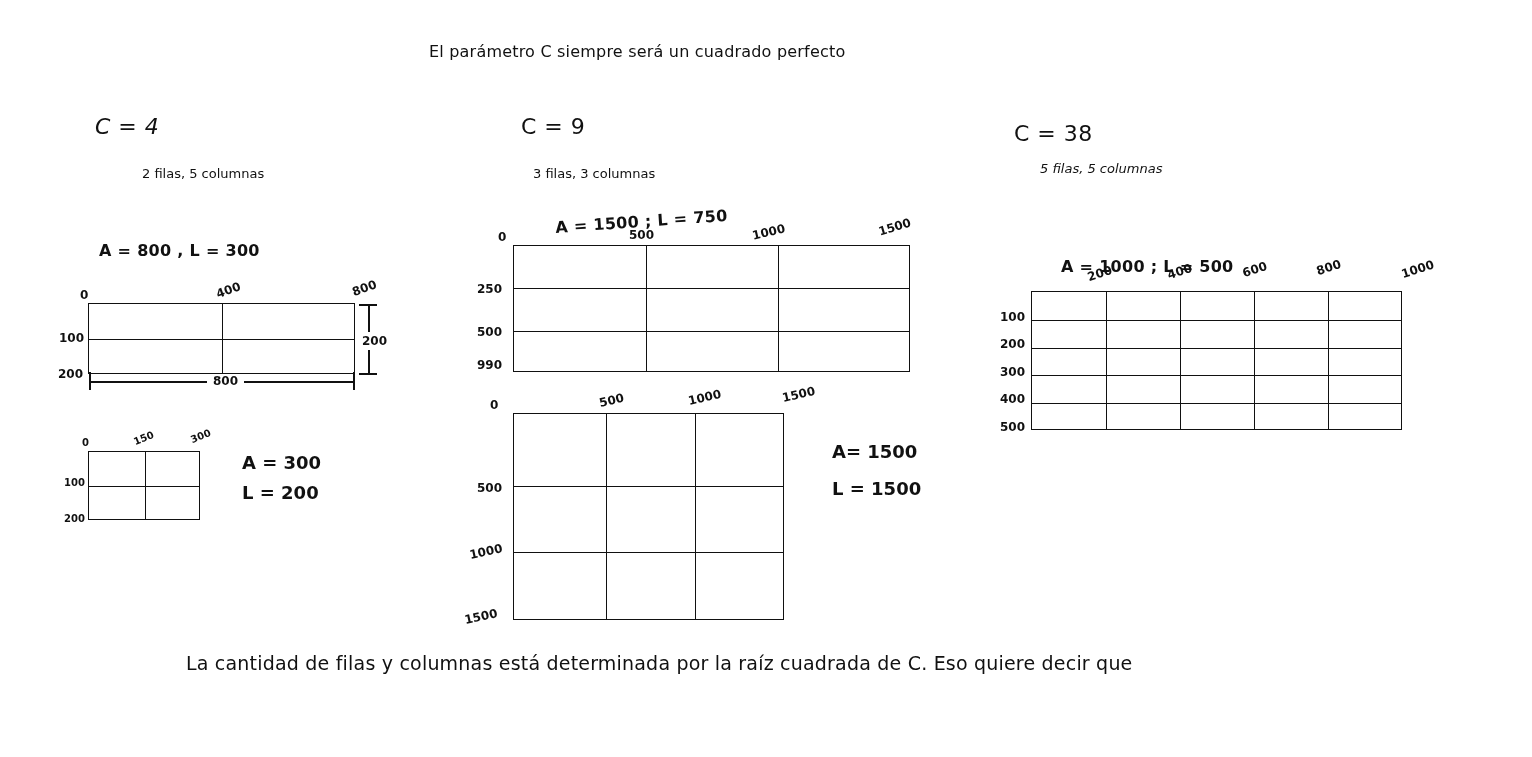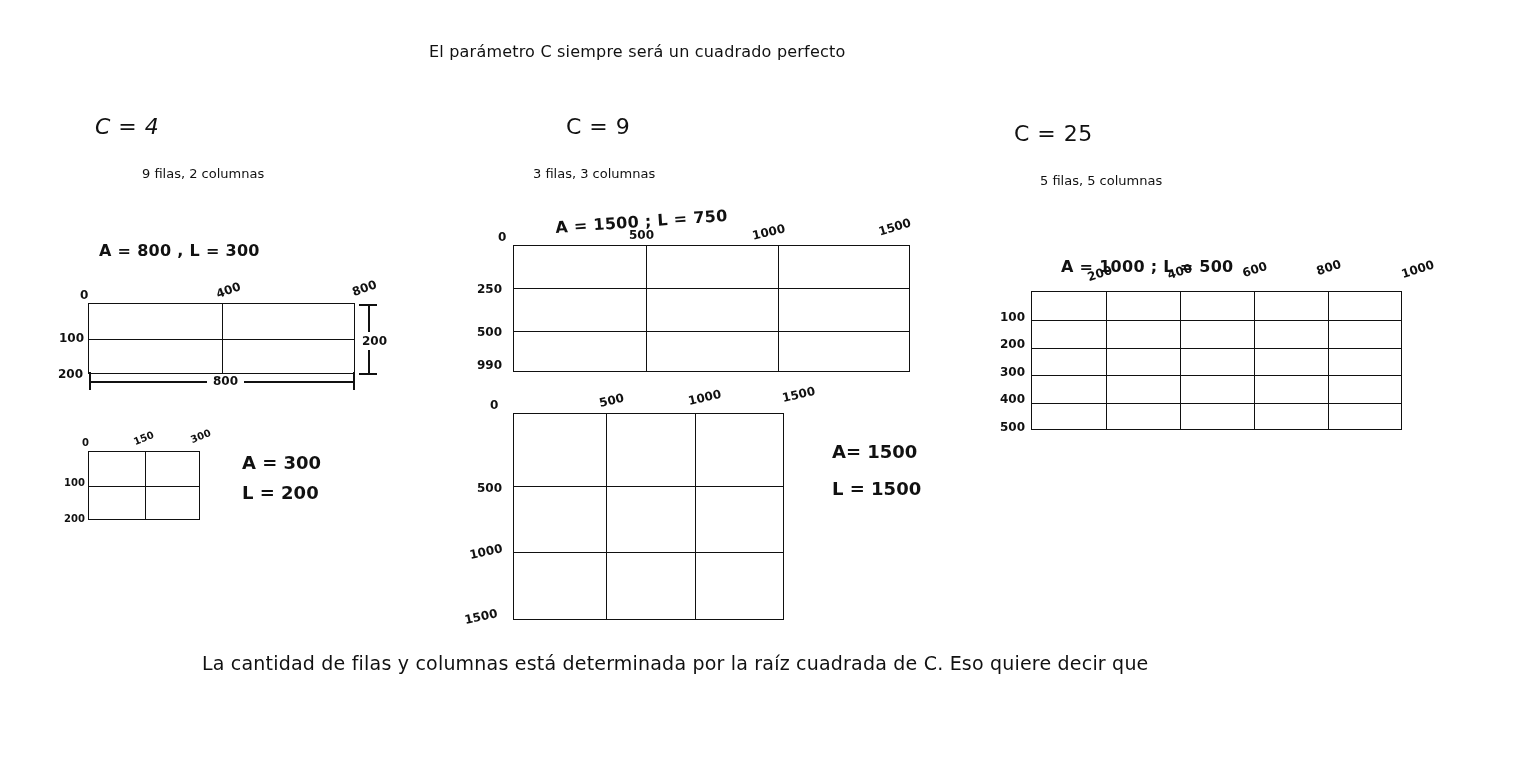--- a/index.html
+++ b/index.html
@@ -62,21 +62,21 @@
   .cap{position:absolute;background:#111;}
 </style>
 </head>
 <body>
 
 <div class="canvas">
 
   <div class="abs title hand" style="left:429px;top:42px;">El parámetro C siempre será un cuadrado perfecto</div>
 
   <div class="abs heading hand" style="left:95px;top:114px;font-style:italic;">C = 4</div>
-  <div class="abs sub hand" style="left:142px;top:166px;">9 filas, 2 columnas</div>
+  <div class="abs sub hand" style="left:142px;top:166px;">2 filas, 5 columnas</div>
   <div class="abs lbl hand" style="left:99px;top:241px;">A = 800 ,  L = 300</div>
 
   <div class="grid" style="left:88px;top:303px;width:267px;height:71px;">
     <div class="gl-v thin" style="left:133px;"></div>
     <div class="gl-h thin" style="top:35px;"></div>
   </div>
 
   <div class="abs tick hand" style="left:80px;top:288px;">0</div>
   <div class="abs tick hand rot" style="left:219px;top:287px;transform:rotate(-20deg);">400</div>
   <div class="abs tick hand rot" style="left:355px;top:285px;transform:rotate(-20deg);">800</div>
@@ -100,21 +100,21 @@
   </div>
   <div class="abs tick-sm hand" style="left:82px;top:437px;">0</div>
   <div class="abs tick-sm hand rot" style="left:136px;top:436px;transform:rotate(-22deg);">150</div>
   <div class="abs tick-sm hand rot" style="left:193px;top:434px;transform:rotate(-22deg);">300</div>
   <div class="abs tick-sm hand" style="left:64px;top:477px;">100</div>
   <div class="abs tick-sm hand" style="left:64px;top:513px;">200</div>
 
   <div class="abs bigtext hand" style="left:242px;top:452px;">A = 300</div>
   <div class="abs bigtext hand" style="left:242px;top:482px;">L = 200</div>
 
-  <div class="abs heading hand" style="left:521px;top:114px;margin-left:45px;">C = 9</div>
+  <div class="abs heading hand" style="left:521px;top:114px;">C = 9</div>
   <div class="abs sub hand" style="left:533px;top:166px;">3 filas, 3 columnas</div>
   <div class="abs lbl hand rot" style="left:556px;top:218px;transform:rotate(-4deg);">A = 1500 ;  L = 750</div>
 
   <div class="grid" style="left:513px;top:245px;width:397px;height:127px;">
     <div class="gl-v" style="left:132px;"></div>
     <div class="gl-v" style="left:264px;"></div>
     <div class="gl-h thin" style="top:42px;"></div>
     <div class="gl-h thin" style="top:85px;"></div>
   </div>
   <div class="abs tick hand" style="left:498px;top:230px;">0</div>
@@ -135,22 +135,22 @@
   <div class="abs tick hand rot" style="left:601px;top:396px;transform:rotate(-13deg);">500</div>
   <div class="abs tick hand rot" style="left:690px;top:394px;transform:rotate(-13deg);">1000</div>
   <div class="abs tick hand rot" style="left:784px;top:391px;transform:rotate(-13deg);">1500</div>
   <div class="abs tick hand" style="left:477px;top:481px;">500</div>
   <div class="abs tick hand rot" style="left:471px;top:548px;transform:rotate(-12deg);">1000</div>
   <div class="abs tick hand rot" style="left:466px;top:613px;transform:rotate(-12deg);">1500</div>
 
   <div class="abs bigtext hand" style="left:832px;top:441px;">A= 1500</div>
   <div class="abs bigtext hand" style="left:832px;top:478px;">L = 1500</div>
 
-  <div class="abs heading hand" style="left:1014px;top:121px;">C = 25</div>
-  <div class="abs sub hand" style="left:1040px;top:173px;">5 filas, 5 columnas</div>
+  <div class="abs heading hand" style="left:1014px;top:121px;">C = 38</div>
+  <div class="abs sub hand" style="left:1040px;top:161px;font-style:italic;">5 filas, 5 columnas</div>
   <div class="abs lbl hand" style="left:1061px;top:257px;">A = 1000 ;  L = 500</div>
 
   <div class="grid" style="left:1031px;top:291px;width:371px;height:139px;border-width:1.4px;">
     <div class="gl-v thin" style="left:74px;"></div>
     <div class="gl-v thin" style="left:148px;"></div>
     <div class="gl-v thin" style="left:222px;"></div>
     <div class="gl-v thin" style="left:296px;"></div>
     <div class="gl-h thin" style="top:28px;"></div>
     <div class="gl-h thin" style="top:56px;"></div>
     <div class="gl-h thin" style="top:83px;"></div>
@@ -160,15 +160,15 @@
   <div class="abs tick hand rot" style="left:1170px;top:268px;transform:rotate(-18deg);">400</div>
   <div class="abs tick hand rot" style="left:1245px;top:266px;transform:rotate(-18deg);">600</div>
   <div class="abs tick hand rot" style="left:1319px;top:264px;transform:rotate(-18deg);">800</div>
   <div class="abs tick hand rot" style="left:1404px;top:267px;transform:rotate(-18deg);">1000</div>
   <div class="abs tick hand" style="left:1000px;top:310px;">100</div>
   <div class="abs tick hand" style="left:1000px;top:337px;">200</div>
   <div class="abs tick hand" style="left:1000px;top:365px;">300</div>
   <div class="abs tick hand" style="left:1000px;top:392px;">400</div>
   <div class="abs tick hand" style="left:1000px;top:420px;">500</div>
 
-  <div class="abs footer hand" style="left:202px;top:648px;text-align:right;">La cantidad de filas y columnas está determinada por la raíz cuadrada de C. Eso quiere decir que</div>
+  <div class="abs footer hand" style="left:186px;top:648px;text-align:right;">La cantidad de filas y columnas está determinada por la raíz cuadrada de C. Eso quiere decir que</div>
 
 </div>
 
 </body></html>

